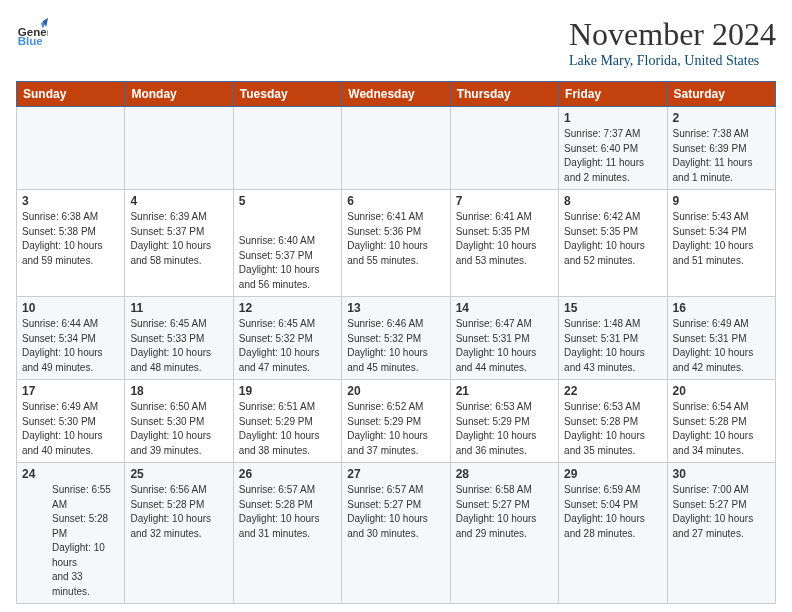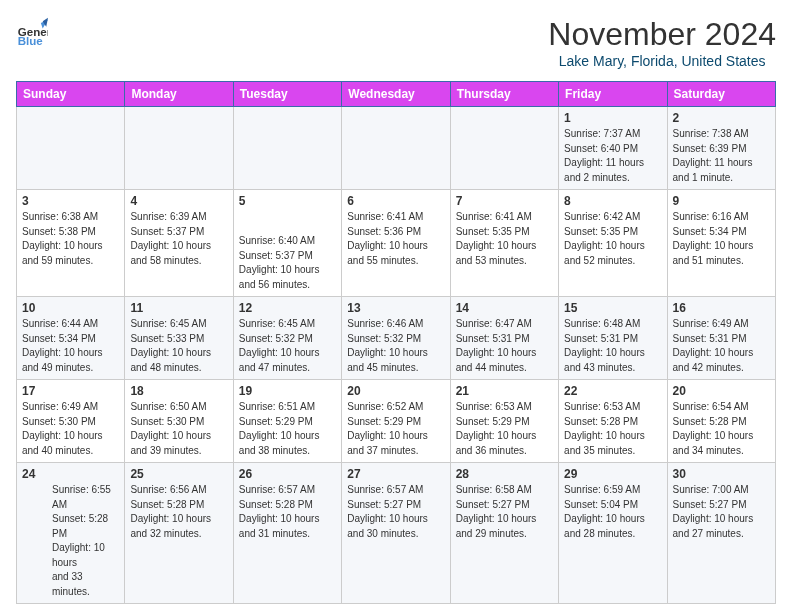--- a/index.html
+++ b/index.html
@@ -19,38 +19,39 @@
     .logo {
       display: flex;
       align-items: center;
       gap: 4px;
     }
     .logo-bird {
       width: 32px;
       height: 32px;
     }
     .title-block {
-      text-align: center;
+      text-align: left;
+      font-family: Liberation Serif, serif;
     }
     .month-title {
       font-size: 32px;
       font-weight: normal;
       color: #333;
     }
     .location {
       font-size: 14px;
       color: #0c4a6e;
     }
     table {
       width: 100%;
       border-collapse: collapse;
       table-layout: fixed;
     }
     thead tr {
-      background: #d946ef;
+      background: #c2410c;
     }
     thead th {
       color: #fff;
       font-size: 12px;
       font-weight: bold;
       padding: 5px 6px;
       border: 1px solid #3a6aaa;
       text-align: left;
     }
     tbody td {
@@ -166,21 +167,21 @@
         </td>
         <td>
           <span class="day-num">8</span>
           <div class="cell-info" style="white-space: pre-line;">Sunrise: 6:42 AM
 Sunset: 5:35 PM
 Daylight: 10 hours
 and 52 minutes.</div>
         </td>
         <td>
           <span class="day-num">9</span>
-          <div class="cell-info" style="white-space: pre-line;">Sunrise: 6:16 AM
+          <div class="cell-info" style="white-space: pre-line;">Sunrise: 5:43 AM
 Sunset: 5:34 PM
 Daylight: 10 hours
 and 51 minutes.</div>
         </td>
       </tr>
       <tr>
         <td>
           <span class="day-num">10</span>
           <div class="cell-info" style="white-space: pre-line;">Sunrise: 6:44 AM
 Sunset: 5:34 PM
@@ -210,21 +211,21 @@
         </td>
         <td>
           <span class="day-num">14</span>
           <div class="cell-info" style="white-space: pre-line;">Sunrise: 6:47 AM
 Sunset: 5:31 PM
 Daylight: 10 hours
 and 44 minutes.</div>
         </td>
         <td>
           <span class="day-num">15</span>
-          <div class="cell-info" style="white-space: pre-line;">Sunrise: 6:48 AM
+          <div class="cell-info" style="white-space: pre-line;">Sunrise: 1:48 AM
 Sunset: 5:31 PM
 Daylight: 10 hours
 and 43 minutes.</div>
         </td>
         <td>
           <span class="day-num">16</span>
           <div class="cell-info" style="white-space: pre-line;">Sunrise: 6:49 AM
 Sunset: 5:31 PM
 Daylight: 10 hours
 and 42 minutes.</div>

